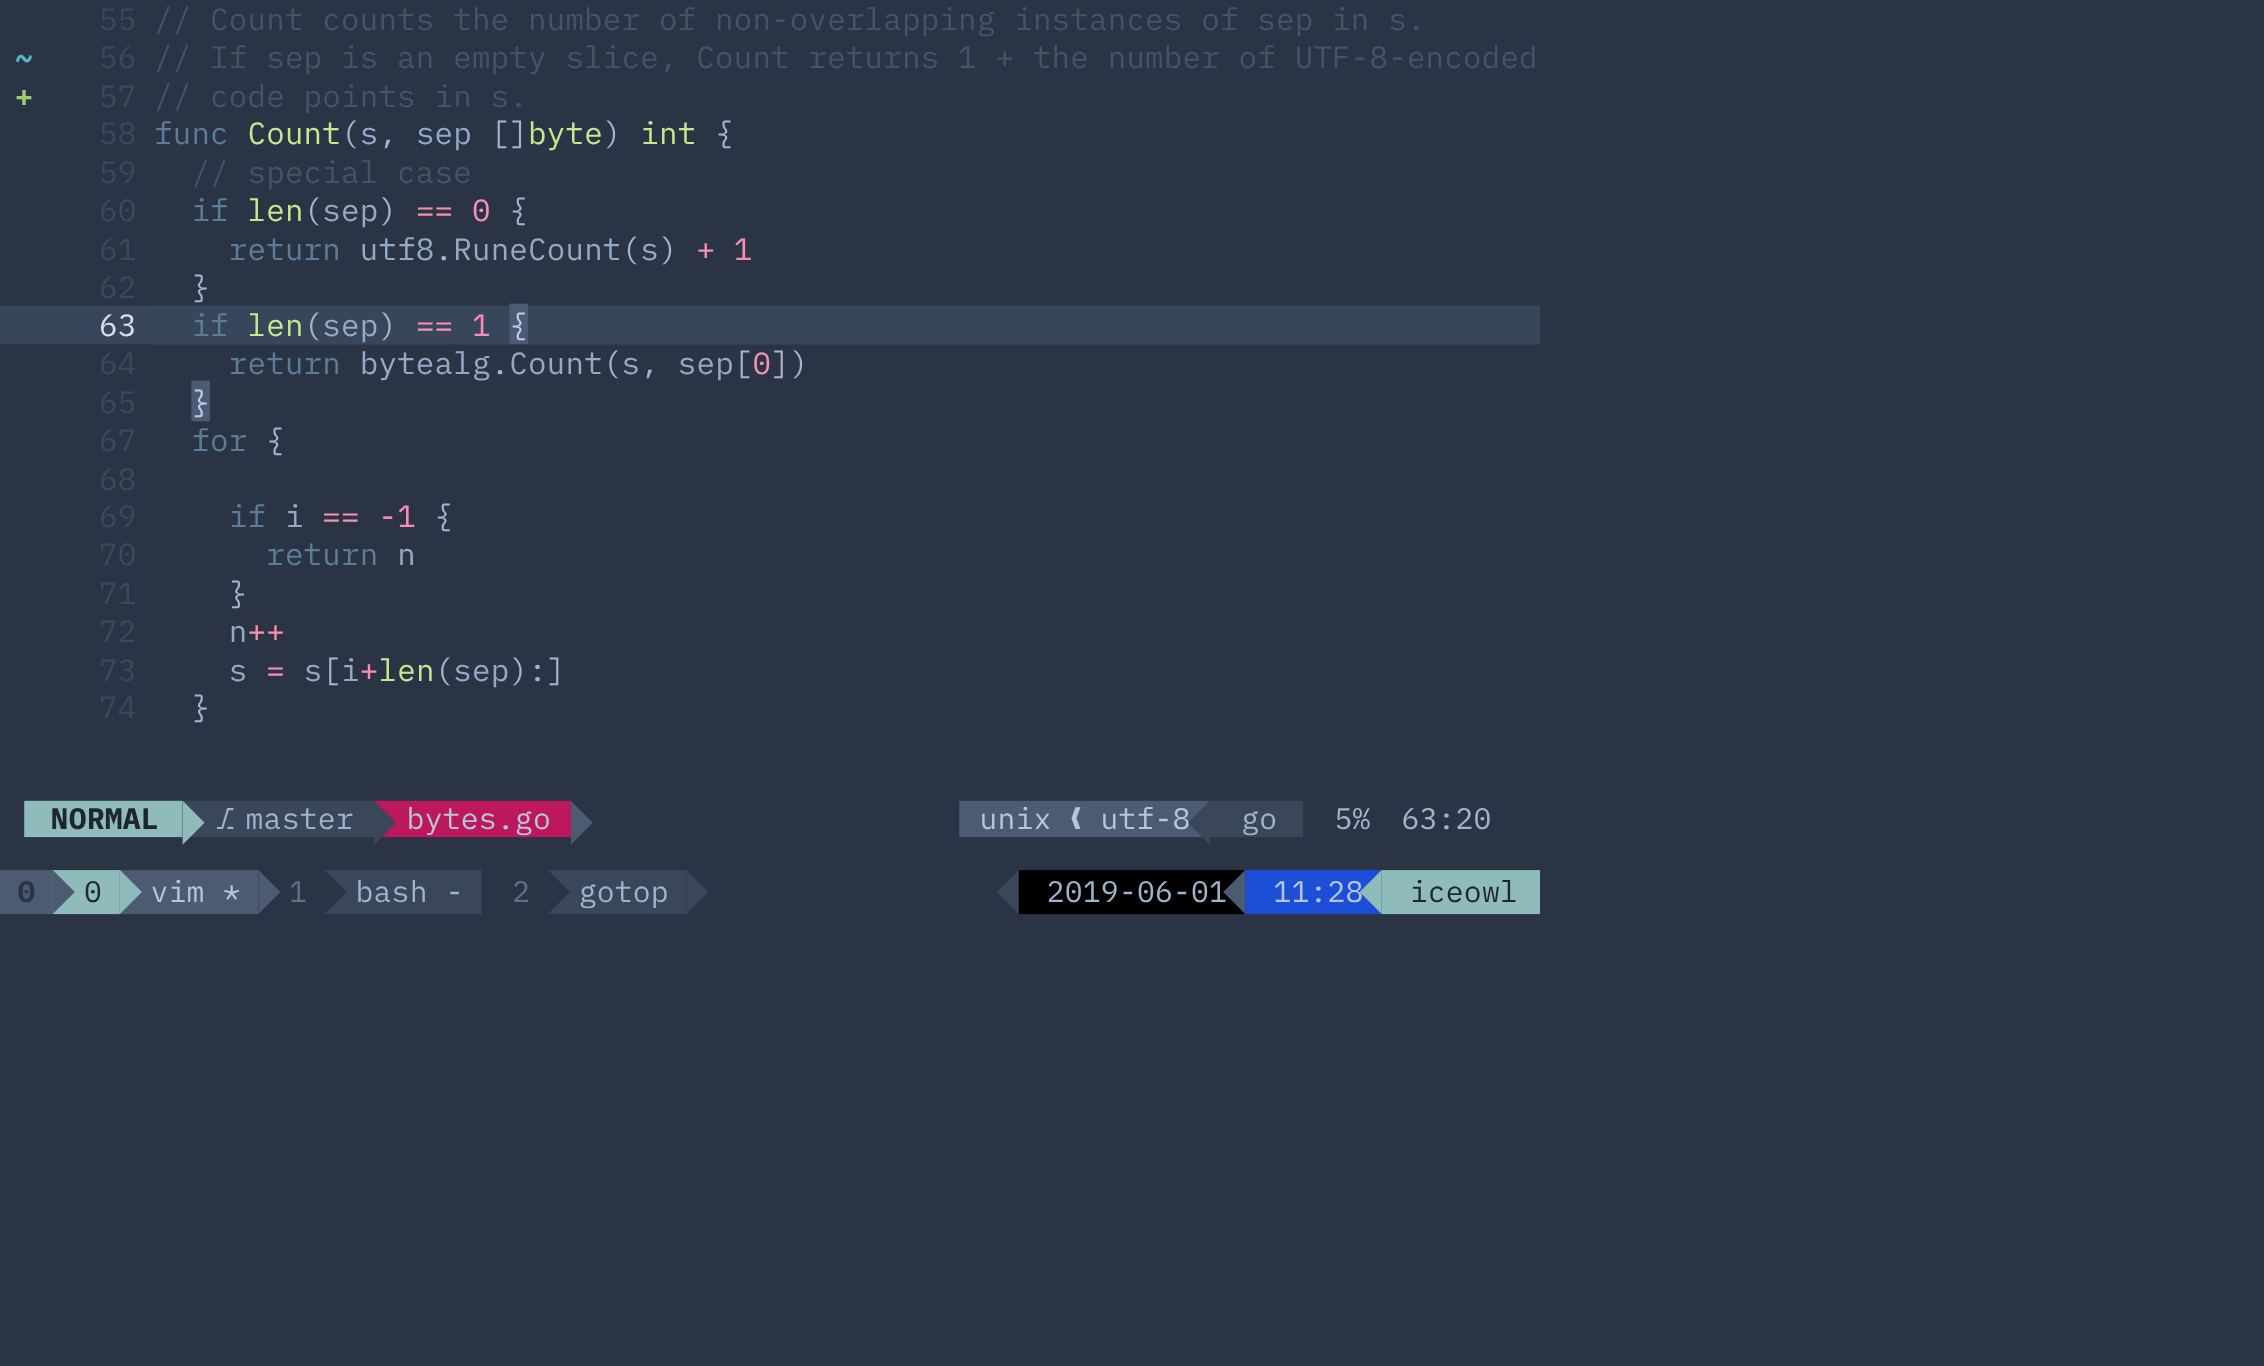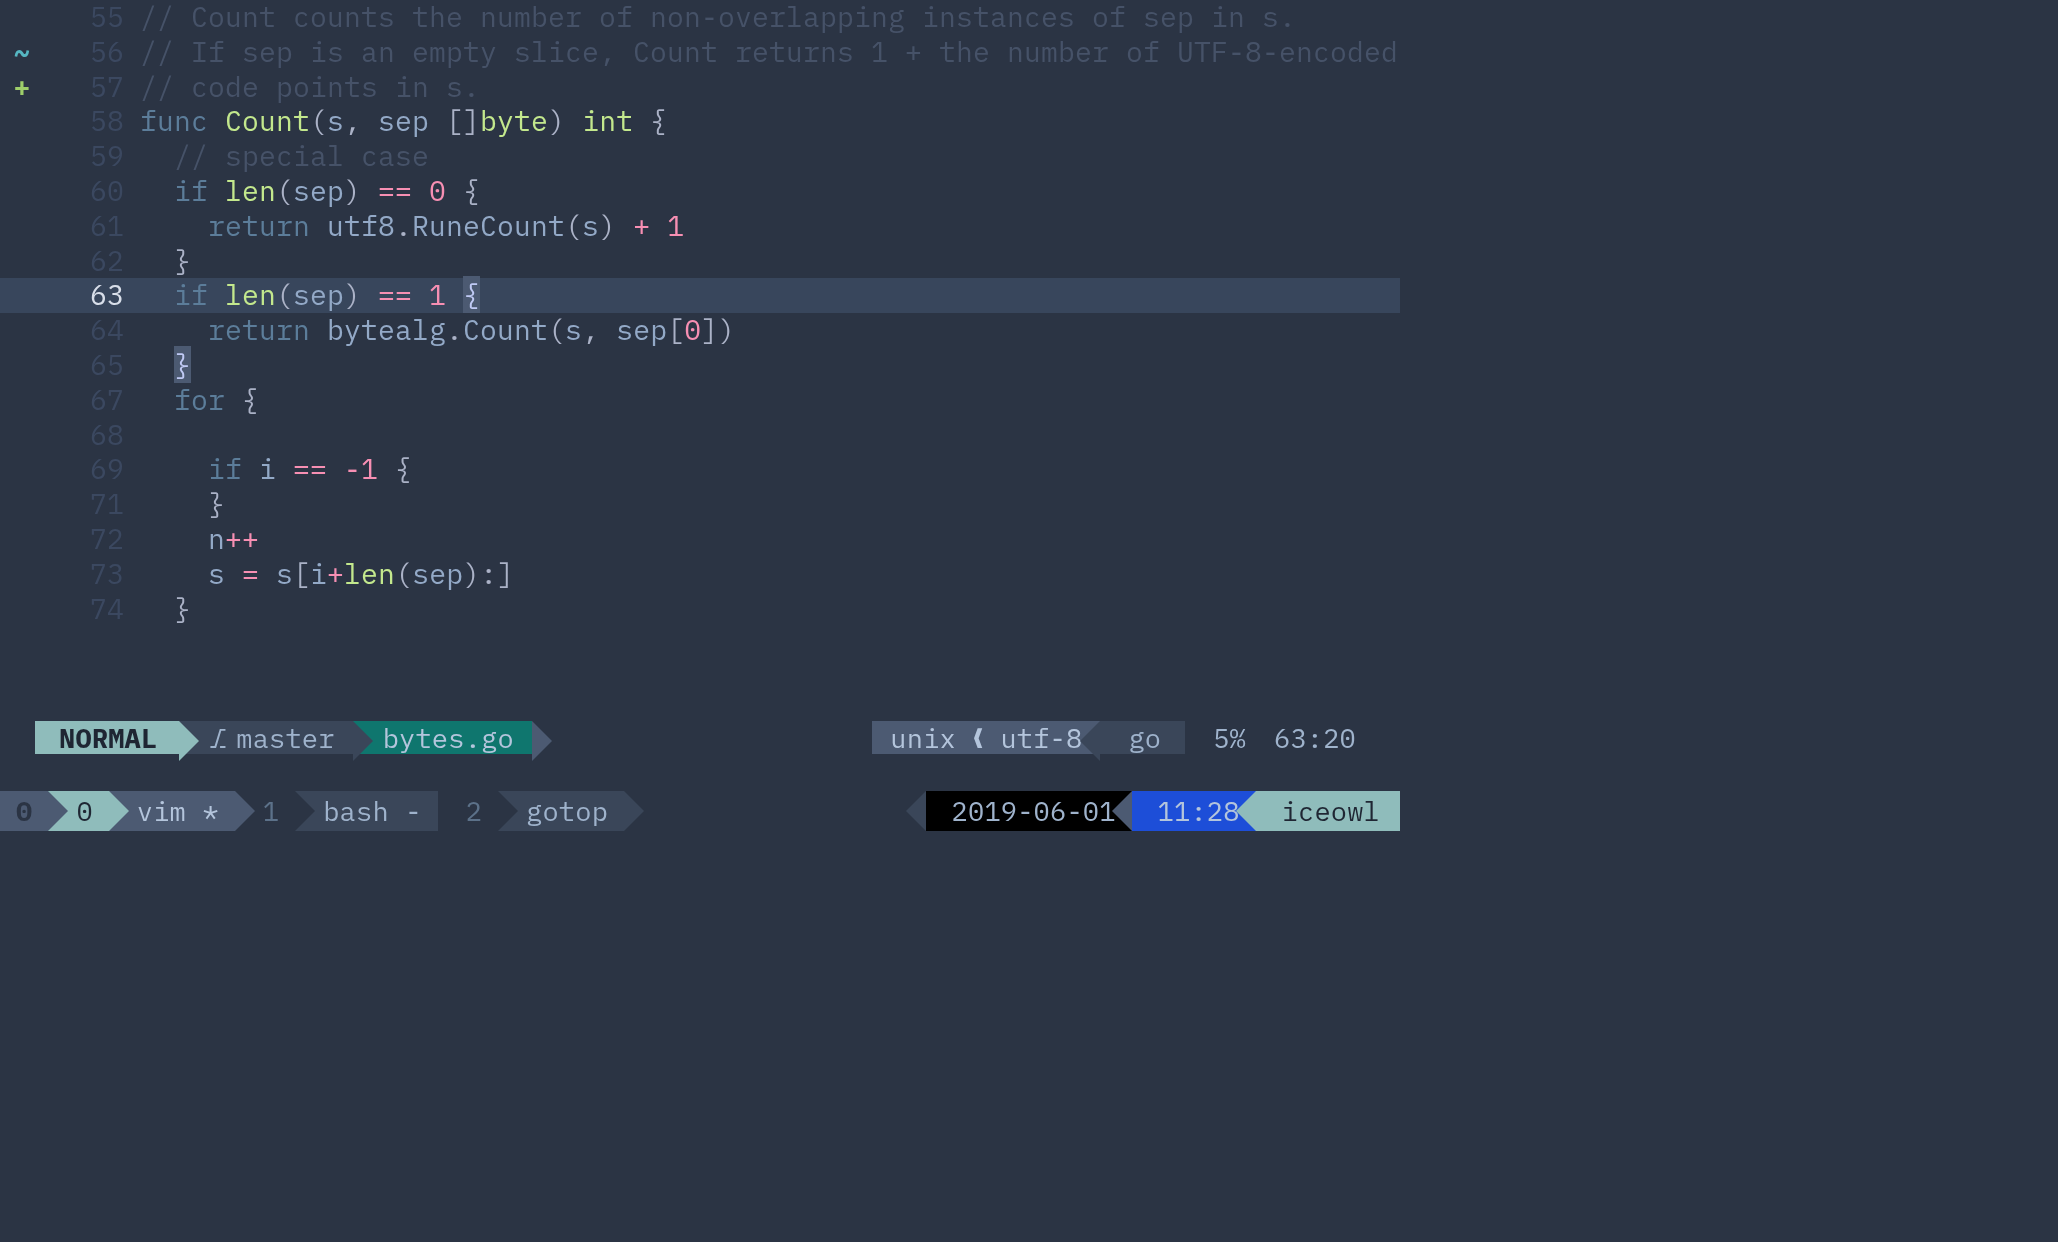--- a/index.html
+++ b/index.html
@@ -21,32 +21,32 @@
   .c-ident{color:#93a9c7}
   .c-func{color:#c3e88d}
   .c-num{color:#f78fb3}
   .c-op{color:#f78fb3}
   .c-paren{color:#abb2c7}
   .c-brace{color:#abb2c7}
   .c-plain{color:#abb2c7}
   .c-match{background:#4c5a72;color:#c0caf5}
   .c-cursor{background:#4c5a72}
   
-  #statusline{position:absolute;left:35px;right:22px;bottom:84px;height:40px;
-              display:flex;align-items:flex-start;font-size:27px}
+  #statusline{position:absolute;left:22px;right:22px;bottom:84px;height:40px;
+              display:flex;align-items:flex-end;font-size:27px}
   .seg{display:flex;align-items:center;padding:0 18px;position:relative}
   .seg-mode{background:#8fbcbb;color:#1f2633;font-weight:700;padding-left:24px;padding-right:22px}
   .seg-mode::after{content:"";position:absolute;right:-20px;top:0;bottom:0;
                    border-left:20px solid #8fbcbb;border-top:20px solid transparent;
                    border-bottom:20px solid transparent;z-index:3}
   .seg-branch{background:#3a4659;color:#9fb3cc;padding-left:30px}
   .seg-branch::after{content:"";position:absolute;right:-20px;top:0;bottom:0;
                      border-left:20px solid #3a4659;border-top:20px solid transparent;
                      border-bottom:20px solid transparent;z-index:2}
-  .seg-file{background:#0f766e;color:#b4c5dc;padding-left:30px;flex:0 0 auto}
+  .seg-file{background:#be185d;color:#b4c5dc;padding-left:30px;flex:0 0 auto}
   .seg-file::after{content:"";position:absolute;right:-20px;top:0;bottom:0;
                    border-left:20px solid #4c5a72;border-top:20px solid transparent;
                    border-bottom:20px solid transparent;z-index:1}
   .seg-fill{background:#4c5a72;flex:1}
   .seg-enc{background:#4c5a72;color:#b4c5dc}
   .seg-enc span.sep{margin:0 14px}
   .seg-ft{background:#3a4659;color:#9fb3cc;padding-left:28px;padding-right:24px}
   .seg-ft::before{content:"";position:absolute;left:-20px;top:0;bottom:0;
                   border-right:20px solid #3a4659;border-top:20px solid transparent;
                   border-bottom:20px solid transparent}
@@ -103,20 +103,21 @@
       <div class="line"><div class="sign"></div><div class="num">59</div><div class="code"><span class="c-plain">  </span><span class="c-comment">// special case</span></div></div>
       <div class="line"><div class="sign"></div><div class="num">60</div><div class="code"><span class="c-plain">  </span><span class="c-keyword">if </span><span class="c-func">len</span><span class="c-paren">(</span><span class="c-ident">sep</span><span class="c-paren">) </span><span class="c-op">== </span><span class="c-num">0 </span><span class="c-brace">{</span></div></div>
       <div class="line"><div class="sign"></div><div class="num">61</div><div class="code"><span class="c-plain">    </span><span class="c-keyword">return </span><span class="c-ident">utf8</span><span class="c-plain">.</span><span class="c-ident">RuneCount</span><span class="c-paren">(</span><span class="c-ident">s</span><span class="c-paren">) </span><span class="c-op">+ </span><span class="c-num">1</span></div></div>
       <div class="line"><div class="sign"></div><div class="num">62</div><div class="code"><span class="c-plain">  </span><span class="c-brace">}</span></div></div>
       <div class="line current"><div class="sign"></div><div class="num current">63</div><div class="code"><span class="c-plain">  </span><span class="c-keyword">if </span><span class="c-func">len</span><span class="c-paren">(</span><span class="c-ident">sep</span><span class="c-paren">) </span><span class="c-op">== </span><span class="c-num">1 </span><span class="c-cursor">{</span></div></div>
       <div class="line"><div class="sign"></div><div class="num">64</div><div class="code"><span class="c-plain">    </span><span class="c-keyword">return </span><span class="c-ident">bytealg</span><span class="c-plain">.</span><span class="c-ident">Count</span><span class="c-paren">(</span><span class="c-ident">s</span><span class="c-plain">, </span><span class="c-ident">sep</span><span class="c-paren">[</span><span class="c-num">0</span><span class="c-paren">])</span></div></div>
       <div class="line"><div class="sign"></div><div class="num">65</div><div class="code"><span class="c-plain">  </span><span class="c-match">}</span></div></div>
       <div class="line"><div class="sign"></div><div class="num">67</div><div class="code"><span class="c-plain">  </span><span class="c-keyword">for </span><span class="c-brace">{</span></div></div>
       <div class="line"><div class="sign"></div><div class="num">68</div></div>
       <div class="line"><div class="sign"></div><div class="num">69</div><div class="code"><span class="c-plain">    </span><span class="c-keyword">if </span><span class="c-ident">i </span><span class="c-op">== -</span><span class="c-num">1 </span><span class="c-brace">{</span></div></div>
+      <div class="line"><div class="sign"></div><div class="num">70</div><div class="code"><span class="c-plain">      </span><span class="c-keyword">return </span><span class="c-ident">n</span></div></div>
       <div class="line"><div class="sign"></div><div class="num">71</div><div class="code"><span class="c-plain">    </span><span class="c-brace">}</span></div></div>
       <div class="line"><div class="sign"></div><div class="num">72</div><div class="code"><span class="c-plain">    </span><span class="c-ident">n</span><span class="c-op">++</span></div></div>
       <div class="line"><div class="sign"></div><div class="num">73</div><div class="code"><span class="c-plain">    </span><span class="c-ident">s </span><span class="c-op">= </span><span class="c-ident">s</span><span class="c-paren">[</span><span class="c-ident">i</span><span class="c-op">+</span><span class="c-func">len</span><span class="c-paren">(</span><span class="c-ident">sep</span><span class="c-paren">):]</span></div></div>
       <div class="line"><div class="sign"></div><div class="num">74</div><div class="code"><span class="c-plain">  </span><span class="c-brace">}</span></div></div>
     </div>
 
   <div id="statusline">
     <div class="seg seg-mode">NORMAL</div>
     <div class="seg seg-branch">
       <span class="branch-icon">⎇</span>

